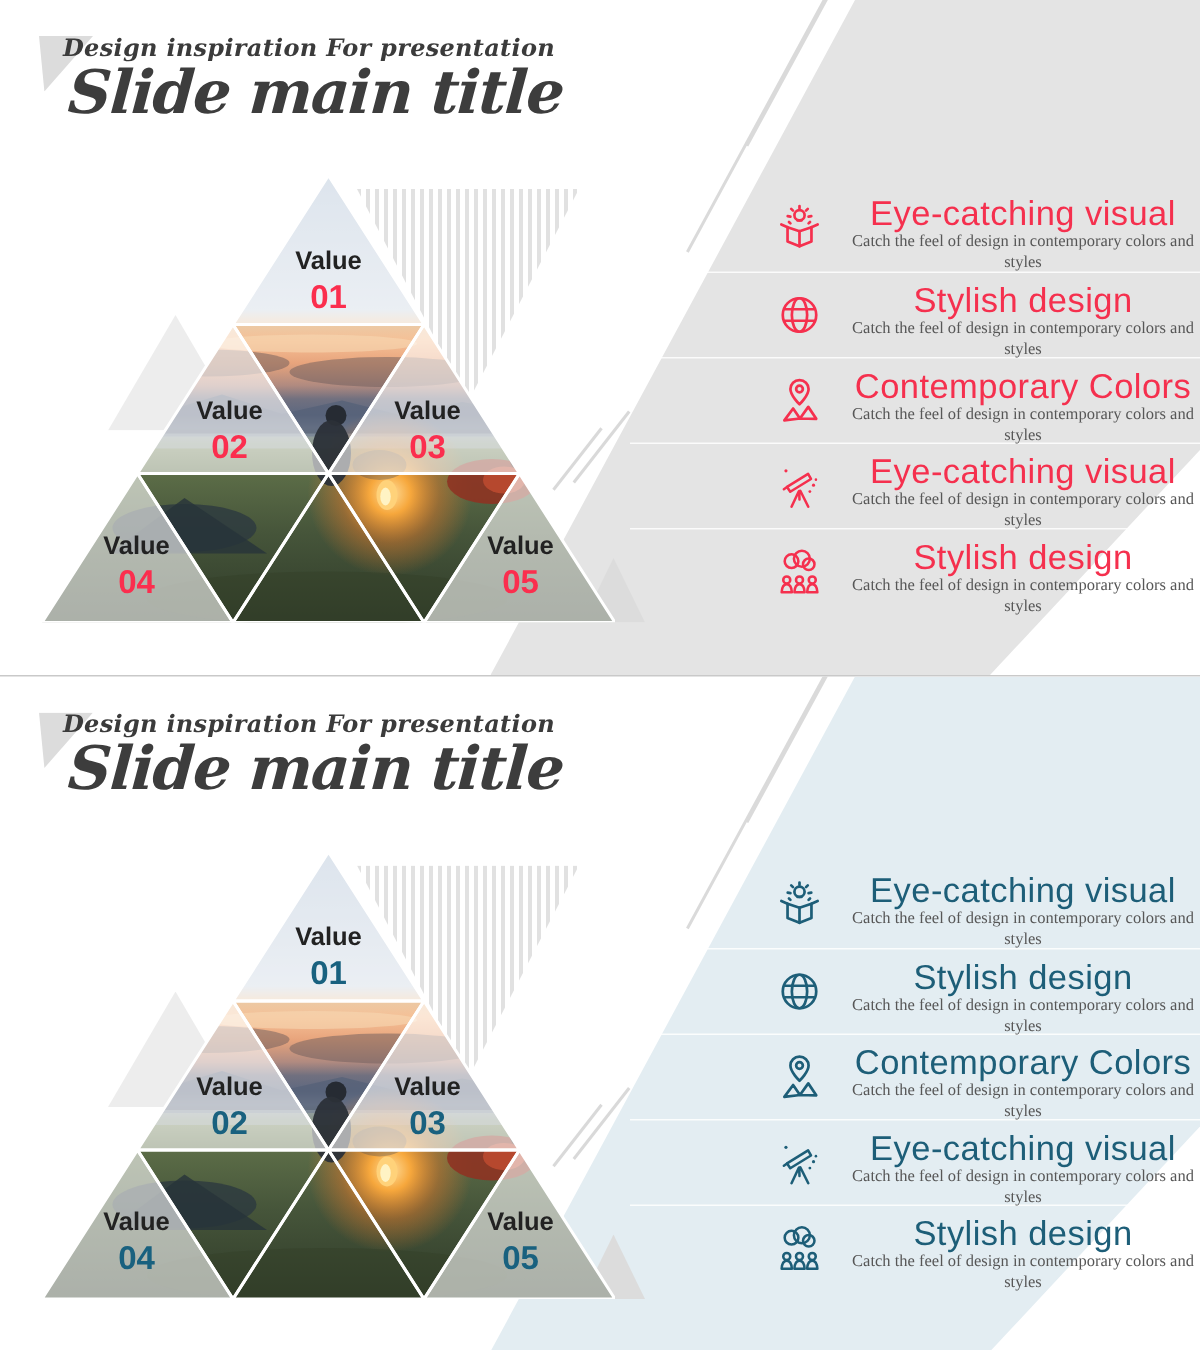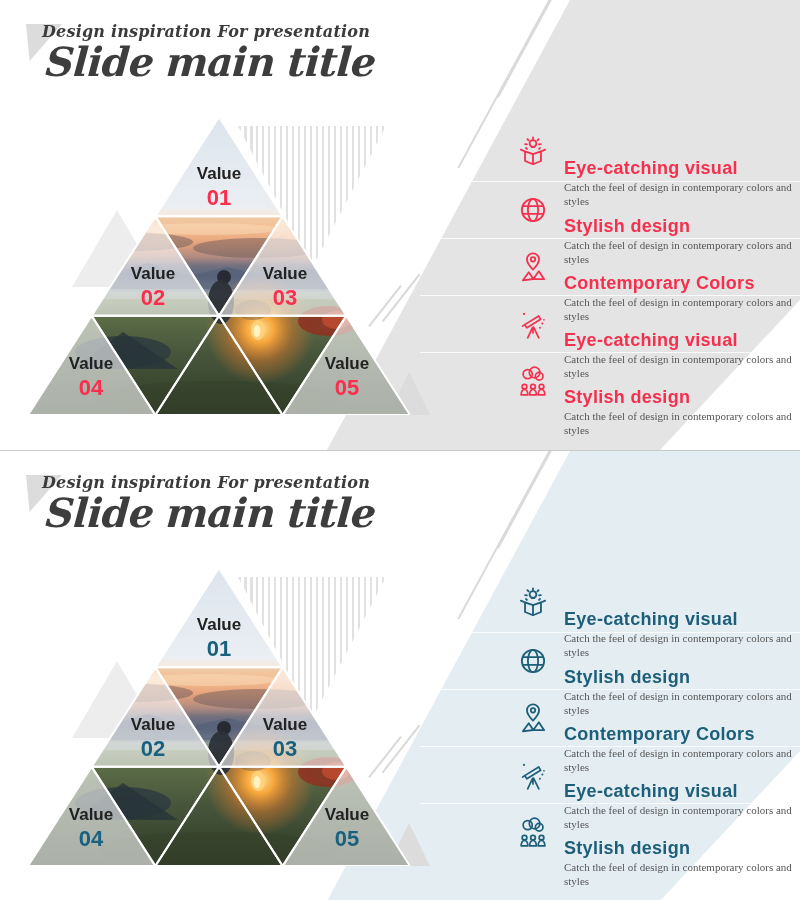--- a/index.html
+++ b/index.html
@@ -1,17 +1,17 @@
 <!DOCTYPE html>
 <html><head>
 <meta charset="utf-8">
 <style>
   html,body{margin:0;padding:0;background:#ffffff;}
   body{width:800px;height:900px;overflow:hidden;font-family:"Liberation Sans",sans-serif;}
-  .deck{width:800px;height:900px;position:relative;background:#fff;}
+  .deck{width:800px;height:900px;position:relative;background:#fff;text-align:center;}
   .slide{position:relative;width:800px;height:450px;overflow:hidden;background:#fff;}
   .slide--teal{border-top:1px solid #c9c9c9;box-sizing:border-box;}
 
   
   .band{position:absolute;inset:0;background:var(--band);
         clip-path:polygon(570px 0,800px 0,800px 300px,660px 450px,327px 450px);}
 
   
   .deco{position:absolute;}
   .corner-tri{left:26px;top:24px;width:36px;height:37px;background:#dcdcdc;
@@ -41,21 +41,21 @@
   .vlabel{font-family:"Liberation Sans",sans-serif;font-weight:bold;font-size:17px;fill:#222222;}
   .vnum{font-family:"Liberation Sans",sans-serif;font-weight:bold;font-size:22px;fill:var(--numcol);}
 
   
   .items{position:absolute;left:420px;top:124px;width:380px;}
   .item{display:flex;align-items:flex-start;height:57px;box-sizing:border-box;padding:8px 0 0 96px;}
   .item + .item{border-top:1px solid rgba(255,255,255,.85);}
   .icon{width:34px;height:34px;flex:0 0 34px;color:var(--accent);margin-top:3px;}
   .icon svg{width:34px;height:34px;display:block;}
   .item-text{margin-left:14px;}
-  .item-title{font-size:18px;font-weight:bold;color:var(--accent);letter-spacing:.3px;line-height:20px;margin-top:26px;}
+  .item-title{font-size:23px;font-weight:normal;color:var(--accent);letter-spacing:.3px;line-height:20px;}
   .item-desc{font-size:11px;color:#575757;line-height:13.5px;max-width:238px;margin-top:3px;font-family:Liberation Serif, serif;}
 </style>
 </head>
 <body>
 
 <div class="deck">
 
   <section class="slide slide--red" style="--accent: #f5304e; --numcol: #fb2e4e; --band: #e4e4e4;">
     <div class="band"></div>
     <div class="deco striped-tri"></div>

